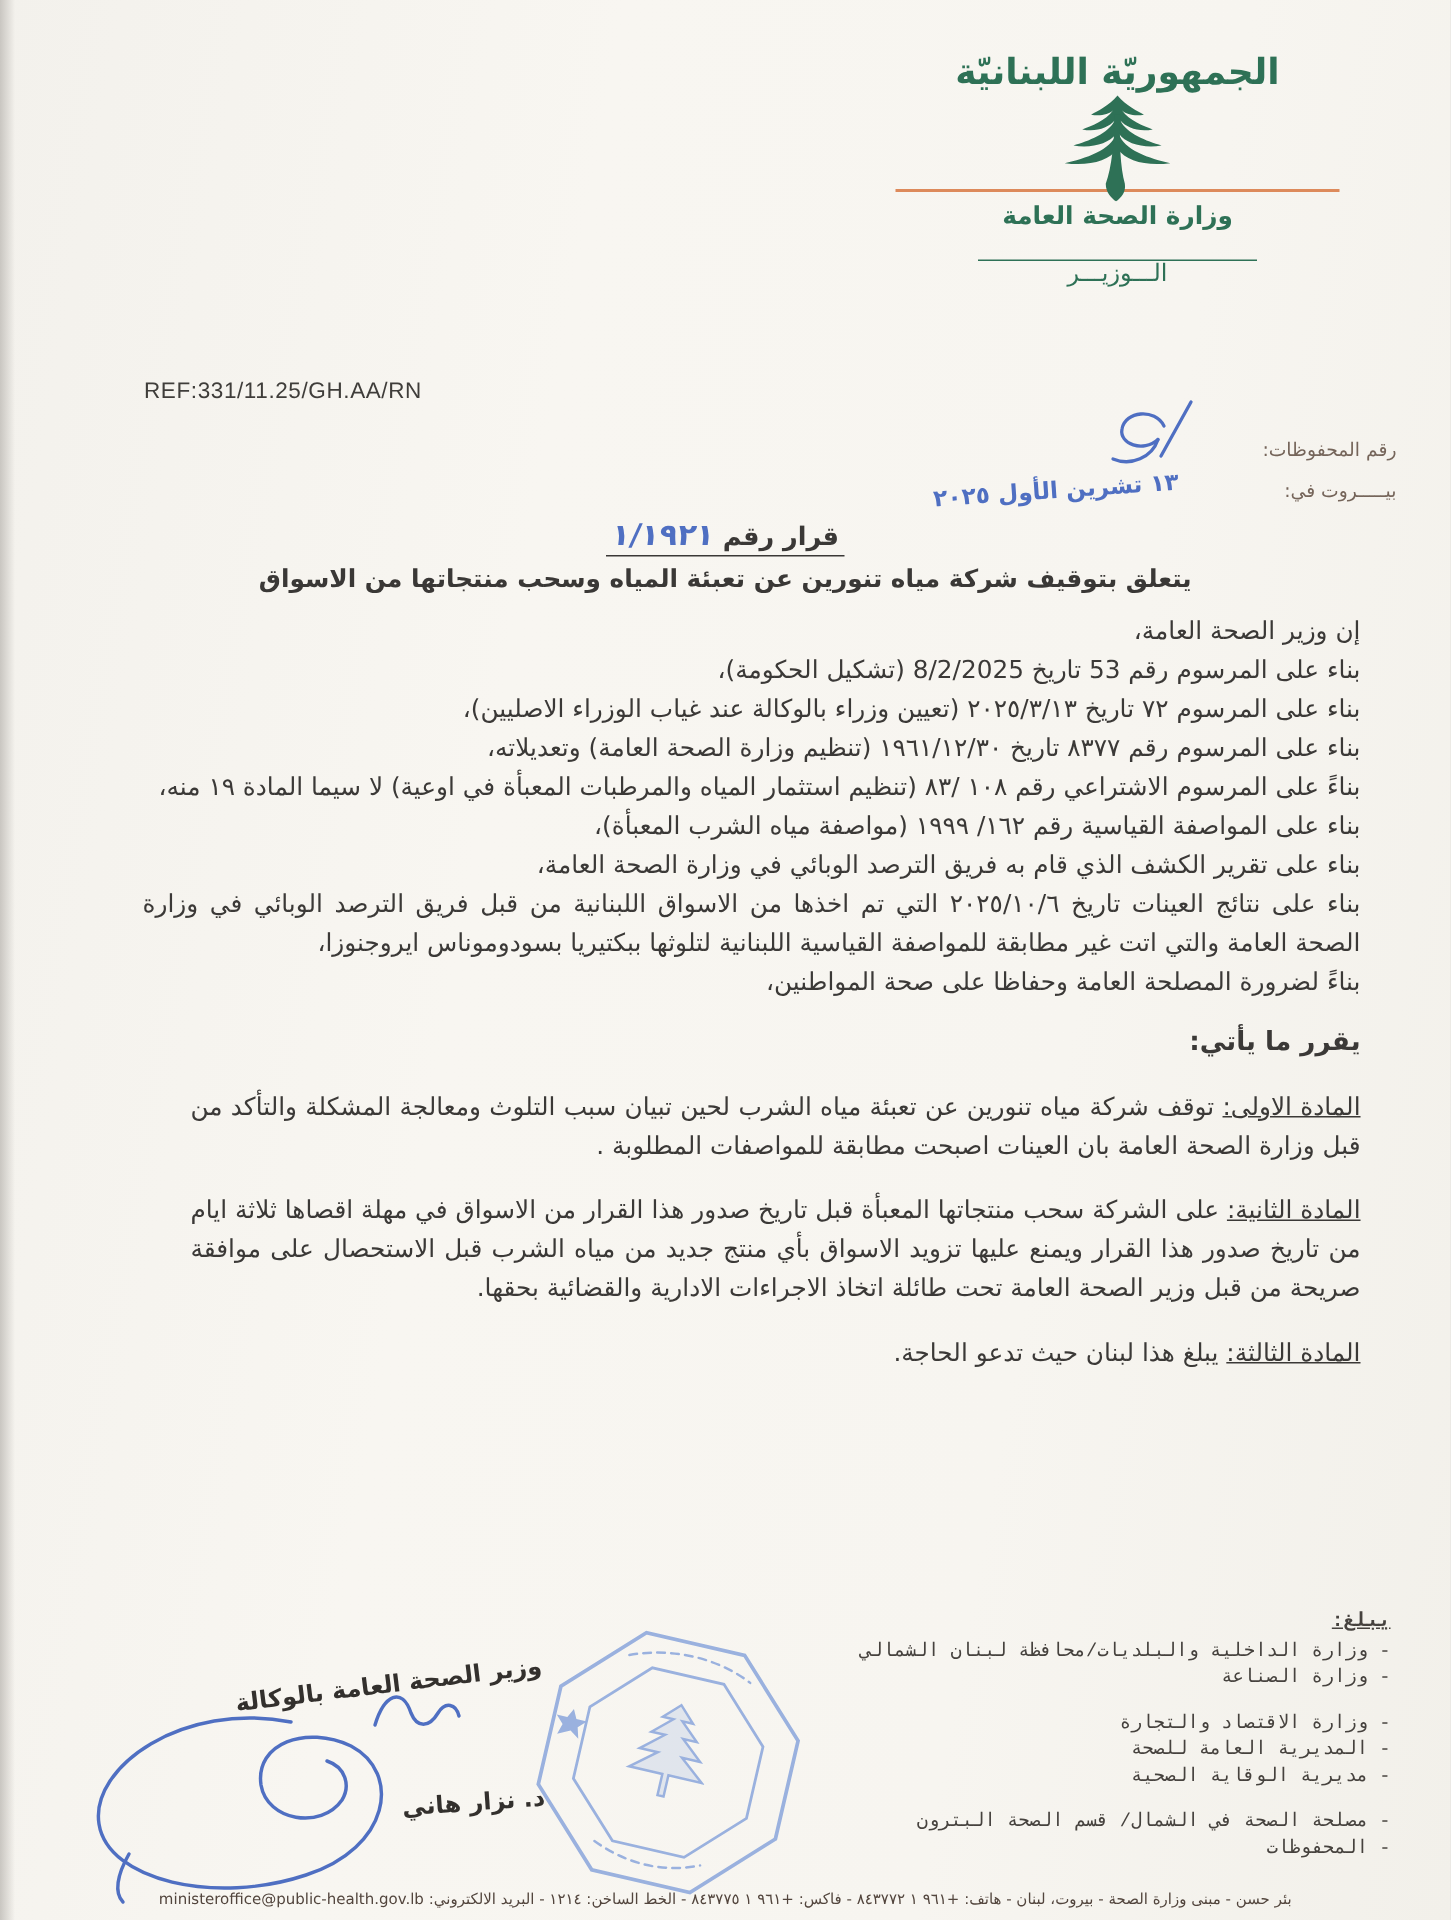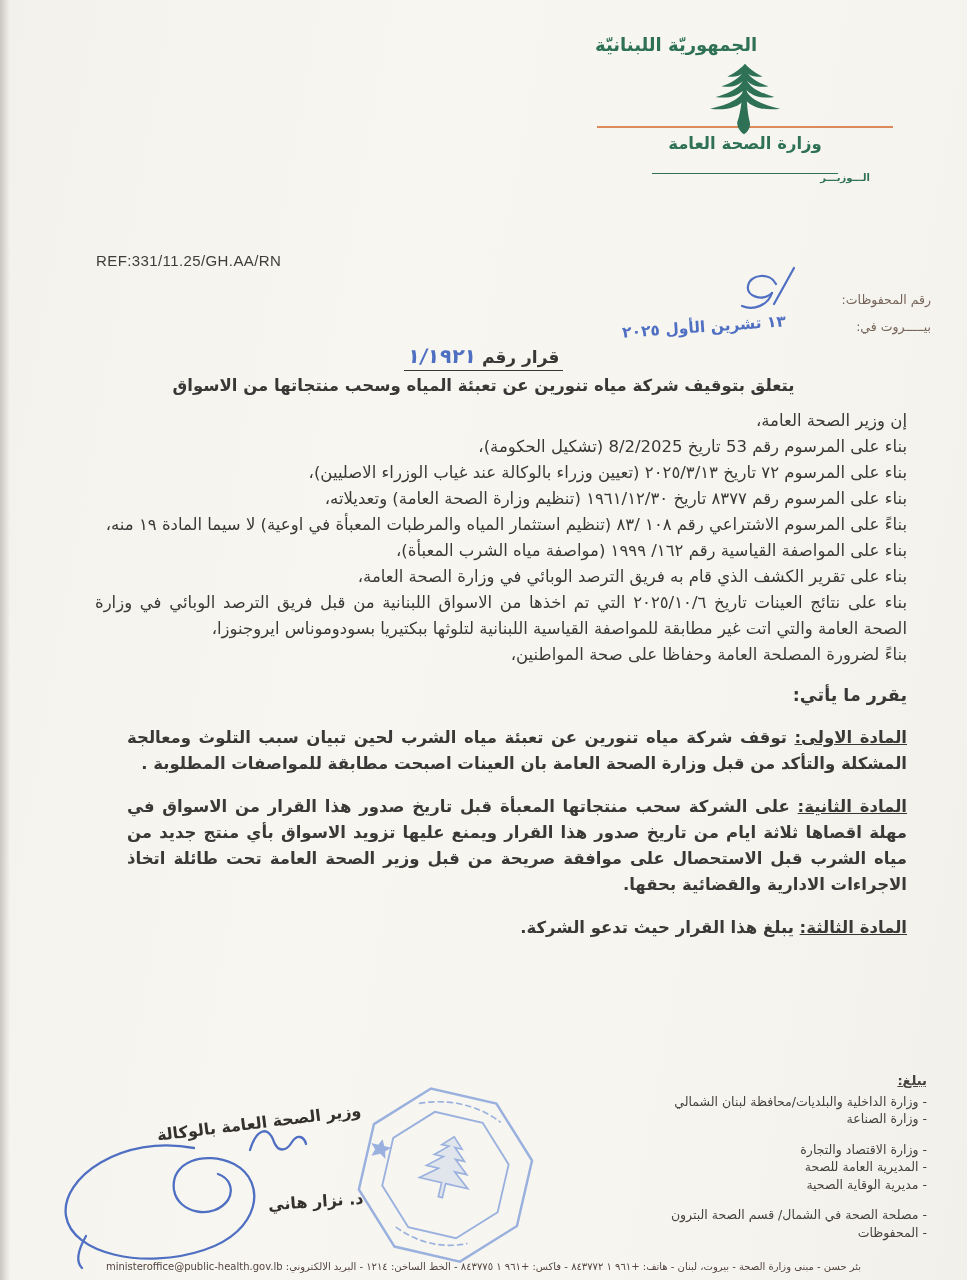--- a/index.html
+++ b/index.html
@@ -4,54 +4,54 @@
 <style>
   html,body{margin:0;padding:0;background:#e9e7e3;}
   .page{
     position:relative;width:967px;height:1280px;overflow:hidden;
     background:linear-gradient(100deg,#f3f1ec 0%,#f8f6f1 35%,#f7f5f0 70%,#f2f0ea 100%);
     font-family:"DejaVu Sans",sans-serif;color:#3a3836;
   }
   .scan-edge{position:absolute;left:0;top:0;bottom:0;width:10px;
     background:linear-gradient(to right,#c9c6c1,rgba(247,245,240,0));}
   
-  .hdr-republic{position:absolute;left:595px;top:34px;width:300px;text-align:left;
-    color:#2e7156;font-weight:bold;font-size:18px;letter-spacing:1px;}
+  .hdr-republic{position:absolute;left:595px;top:34px;width:300px;text-align:center;
+    color:#2e7156;font-weight:bold;font-size:24px;letter-spacing:1px;}
   .hdr-cedar{position:absolute;left:698px;top:60px;z-index:2;}
   .hdr-orange-line{position:absolute;left:597px;top:126px;width:296px;height:2px;background:#dd8a5b;}
   .hdr-ministry{position:absolute;left:620px;top:134px;width:250px;text-align:center;z-index:3;}
   .hdr-ministry span{display:inline-block;color:#2e7156;font-weight:bold;font-size:16.5px;
     letter-spacing:1px;border-bottom:1.5px solid #2e7156;padding:0 16px 20px;}
-  .hdr-minister{position:absolute;left:620px;top:172px;width:250px;text-align:right;
-    color:#2e7156;font-weight:bold;font-size:10px;letter-spacing:2px;}
+  .hdr-minister{position:absolute;left:620px;top:172px;width:250px;text-align:center;
+    color:#2e7156;font-weight:normal;font-size:16px;letter-spacing:2px;}
   
   .ref{position:absolute;left:85px;top:252px;font-family:"Liberation Sans",sans-serif;
     font-size:15px;color:#3f3d3a;letter-spacing:.4px;margin-left:11px;}
   .archive{position:absolute;right:36px;top:286px;text-align:right;direction:rtl;
     font-size:12.5px;color:#75655a;line-height:27px;}
   .hand-num{position:absolute;left:730px;top:264px;}
   .hand-date{position:absolute;left:622px;top:318px;transform:rotate(-4deg);
     color:#4f6fc2;font-weight:bold;font-size:15.5px;direction:rtl;letter-spacing:1px;}
   
   .title{position:absolute;left:0;right:0;top:344px;text-align:center;direction:rtl;}
   .title .l1{display:inline-block;border-bottom:1.6px solid #3a3836;padding:0 4px 2px;
     font-weight:bold;font-size:17px;}
   .title .num{color:#4f6fc2;font-size:20px;letter-spacing:2px;display:inline-block;
     transform:skewX(-8deg);font-weight:bold;}
   .title .l2{margin-top:5px;font-weight:bold;font-size:16.5px;}
   
   .body-flow{position:absolute;top:408px;right:60px;left:95px;direction:rtl;
     text-align:right;font-size:16.5px;line-height:26px;color:#3b3937;}
   .clause{text-align:justify;}
   .decide{margin:14px 0 12px;text-align:right;font-weight:bold;font-size:17.5px;}
-  .article{margin-top:17px;font-weight:bold;text-align:justify;margin-left:32px;}
+  .article{margin-top:17px;font-weight:normal;text-align:justify;margin-left:32px;}
   .article .lbl{text-decoration:underline;}
   
   .dist{position:absolute;top:1072px;right:40px;width:430px;direction:rtl;text-align:right;
-    font-size:12.5px;line-height:17.5px;color:#46423e;}
+    font-size:12.5px;line-height:17.5px;color:#46423e;font-family:Liberation Mono, monospace;}
   .dist .head{font-weight:bold;font-size:13px;text-decoration:underline;margin-bottom:3px;}
   .dist .gap{margin-top:13px;}
   
   .sig-title{position:absolute;left:112px;top:1116px;width:250px;font-weight:bold;
     font-size:16px;direction:rtl;transform:rotate(-7deg);color:#33302d;}
   .sig-name{position:absolute;left:268px;top:1192px;font-weight:bold;font-size:16px;
     direction:rtl;transform:rotate(-4deg);color:#33302d;}
   .sig-scribble{position:absolute;left:52px;top:1120px;}
   .stamp{position:absolute;left:352px;top:1082px;transform:rotate(13deg);opacity:.85;}
   
@@ -120,21 +120,21 @@
     <div class="article">
       <span class="lbl">المادة الاولى:</span>
       <span>توقف شركة مياه تنورين عن تعبئة مياه الشرب لحين تبيان سبب التلوث ومعالجة المشكلة والتأكد من قبل وزارة الصحة العامة بان العينات اصبحت مطابقة للمواصفات المطلوبة .</span>
     </div>
     <div class="article">
       <span class="lbl">المادة الثانية:</span>
       <span>على الشركة سحب منتجاتها المعبأة قبل تاريخ صدور هذا القرار من الاسواق في مهلة اقصاها ثلاثة ايام من تاريخ صدور هذا القرار ويمنع عليها تزويد الاسواق بأي منتج جديد من مياه الشرب قبل الاستحصال على موافقة صريحة من قبل وزير الصحة العامة تحت طائلة اتخاذ الاجراءات الادارية والقضائية بحقها.</span>
     </div>
     <div class="article">
       <span class="lbl">المادة الثالثة:</span>
-      <span>يبلغ هذا القرار حيث تدعو الشركة.</span>
+      <span>يبلغ هذا لبنان حيث تدعو الحاجة.</span>
     </div>
   </div>
 
   <div class="dist">
     <div class="head">يبلغ:</div>
     <div>- وزارة الداخلية والبلديات/محافظة لبنان الشمالي</div>
     <div>- وزارة الصناعة</div>
     <div class="gap">- وزارة الاقتصاد والتجارة</div>
     <div>- المديرية العامة للصحة</div>
     <div>- مديرية الوقاية الصحية</div>

